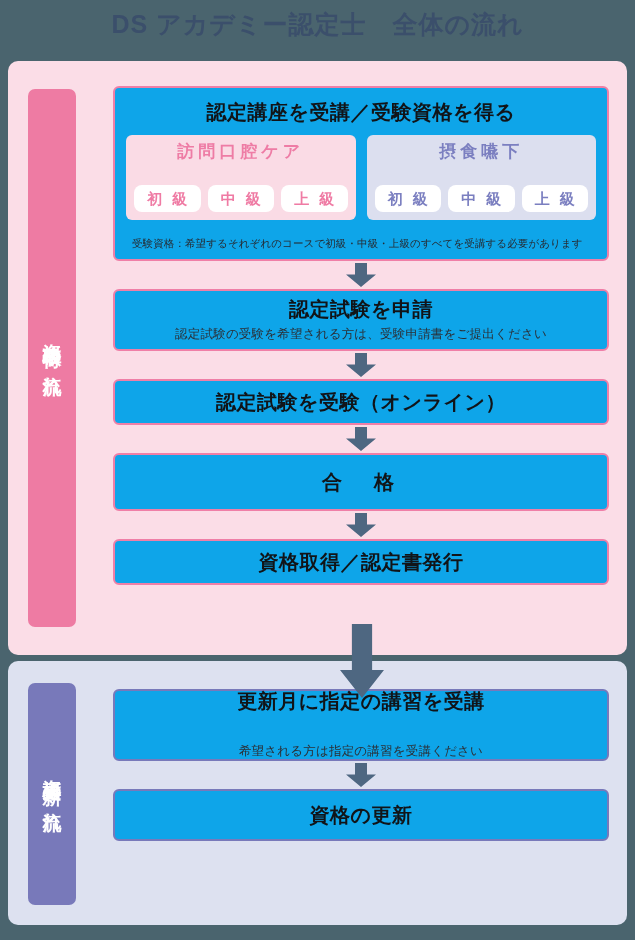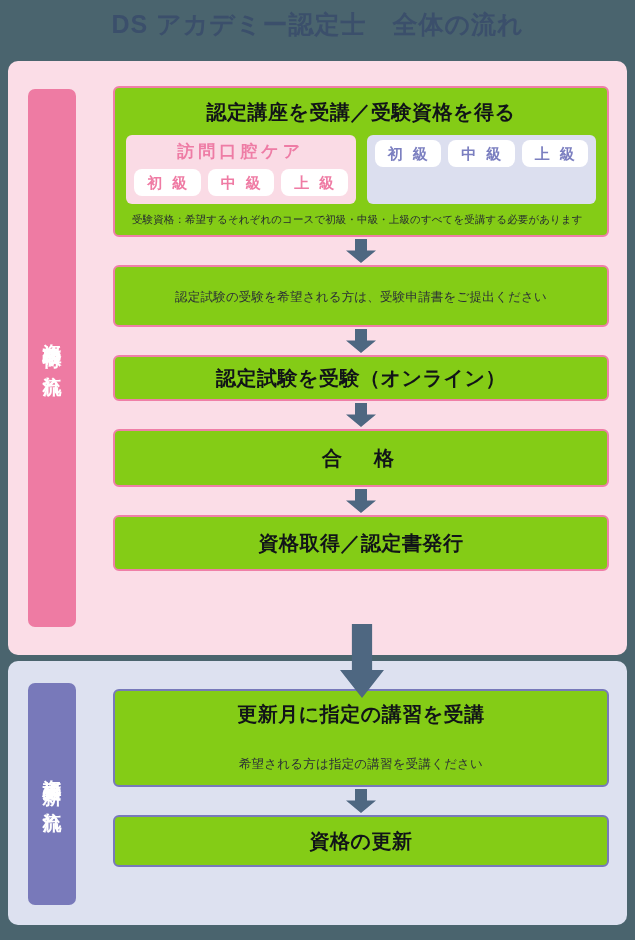--- a/index.html
+++ b/index.html
@@ -90,21 +90,21 @@
   .flow-col {
     position: absolute;
     left: 105px;
     width: 496px;
   }
   .flow-col--acquire { top: 25px; }
   .flow-col--renew  { top: 28px; }
 
   
   .step-box {
-    background: #84cc16;
+    background: #0ea5e9;
     border-radius: 6px;
     text-align: center;
     display: flex;
     flex-direction: column;
     align-items: center;
     justify-content: center;
   }
   .step-box--pink { border: 2px solid #ef7fa7; }
   .step-box--blue { border: 2px solid #7879ba; }
 
@@ -141,21 +141,21 @@
     text-align: center;
   }
   .course-card--pink { background: #fadbe5; }
   .course-card--blue { background: #dcdfef; }
 
   .course-name {
     font-size: 17px;
     font-weight: bold;
     letter-spacing: 4px;
     line-height: 24px;
-    margin-bottom: 5px;
+    margin-bottom: 21px;
   }
   .course-name--pink { color: #ee7ca5; }
   .course-name--blue { color: #7b7fc0; }
 
   .level-row { display: flex; gap: 7px; justify-content: center; }
   .level-pill {
     flex: 1;
     background: #ffffff;
     border-radius: 8px;
     font-size: 15px;
@@ -164,21 +164,21 @@
     line-height: 25px;
     padding: 1px 0 1px 3px;
   }
   .level-pill--pink { color: #ef7ba4; }
   .level-pill--blue { color: #7b7fc0; }
 
   .course-note {
     font-size: 10.5px;
     color: #262a31;
     text-align: left;
-    margin-top: 8px;
+    margin-top: 16px;
     padding-left: 6px;
     letter-spacing: 0.1px;
     line-height: 14px;
   }
 
   
   .arrow-small {
     width: 496px;
     height: 28px;
     display: flex;
@@ -226,37 +226,39 @@
           <div class="course-card course-card--pink">
             <div class="course-name course-name--pink">訪問口腔ケア</div>
             <div class="level-row">
               <div class="level-pill level-pill--pink">初 級</div>
               <div class="level-pill level-pill--pink">中 級</div>
               <div class="level-pill level-pill--pink">上 級</div>
             </div>
           </div>
 
           <div class="course-card course-card--blue">
+            <div class="course-name course-name--blue">摂食嚥下</div>
             <div class="level-row">
               <div class="level-pill level-pill--blue">初 級</div>
               <div class="level-pill level-pill--blue">中 級</div>
               <div class="level-pill level-pill--blue">上 級</div>
             </div>
           </div>
 
         </div>
 
         <div class="course-note">受験資格：希望するそれぞれのコースで初級・中級・上級のすべてを受講する必要があります</div>
       </div>
 
       <div class="arrow-small">
         <span class="glyph"></span>
       </div>
 
       <div class="step-box step-box--pink" style="height:62px;">
+        <span class="step-title">認定試験を申請</span>
         <span class="step-sub">認定試験の受験を希望される方は、受験申請書をご提出ください</span>
       </div>
 
       <div class="arrow-small">
         <span class="glyph"></span>
       </div>
 
       <div class="step-box step-box--pink" style="height:46px;">
         <span class="step-title">認定試験を受験（オンライン）</span>
       </div>
@@ -266,36 +268,36 @@
       </div>
 
       <div class="step-box step-box--pink" style="height:58px;">
         <span class="step-title step-title--wide">合　格</span>
       </div>
 
       <div class="arrow-small">
         <span class="glyph"></span>
       </div>
 
-      <div class="step-box step-box--pink" style="height:56px;">
+      <div class="step-box step-box--pink" style="height:46px;">
         <span class="step-title">資格取得／認定書発行</span>
       </div>
 
     </div>
   </div>
 
   <div class="arrow-large"></div>
 
   <div class="section section--renew">
 
     <div class="side-label side-label--renew">資格更新の流れ</div>
 
     <div class="flow-col flow-col--renew">
 
-      <div class="step-box step-box--blue" style="height:98px;gap:21px;">
+      <div class="step-box step-box--blue" style="height:72px;gap:21px;">
         <span class="step-title">更新月に指定の講習を受講</span>
         <span class="step-sub" style="margin-top:8px;">希望される方は指定の講習を受講ください</span>
       </div>
 
       <div class="arrow-small">
         <span class="glyph"></span>
       </div>
 
       <div class="step-box step-box--blue" style="height:52px;">
         <span class="step-title">資格の更新</span>

